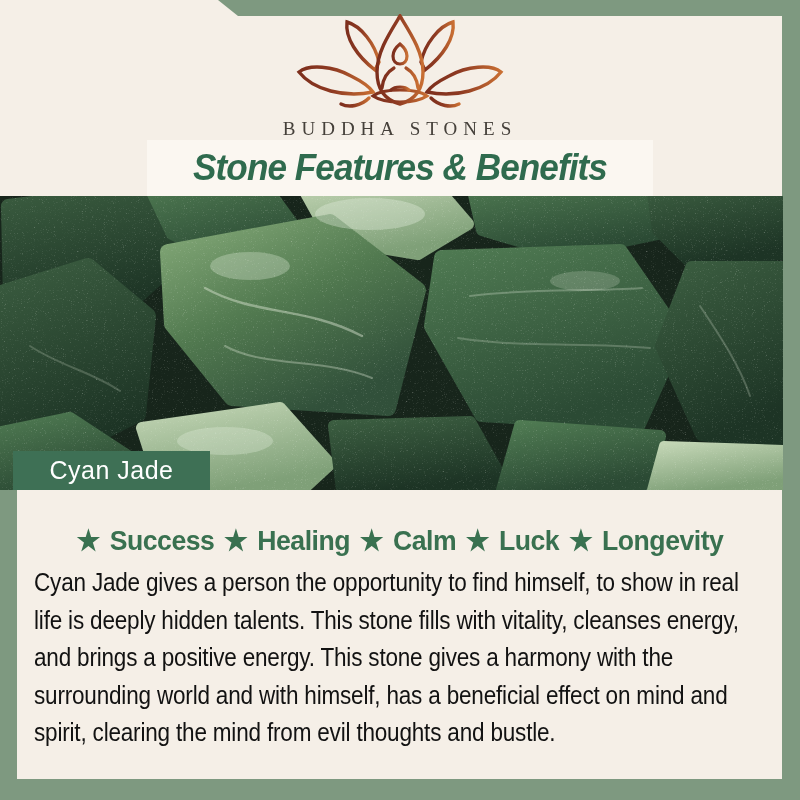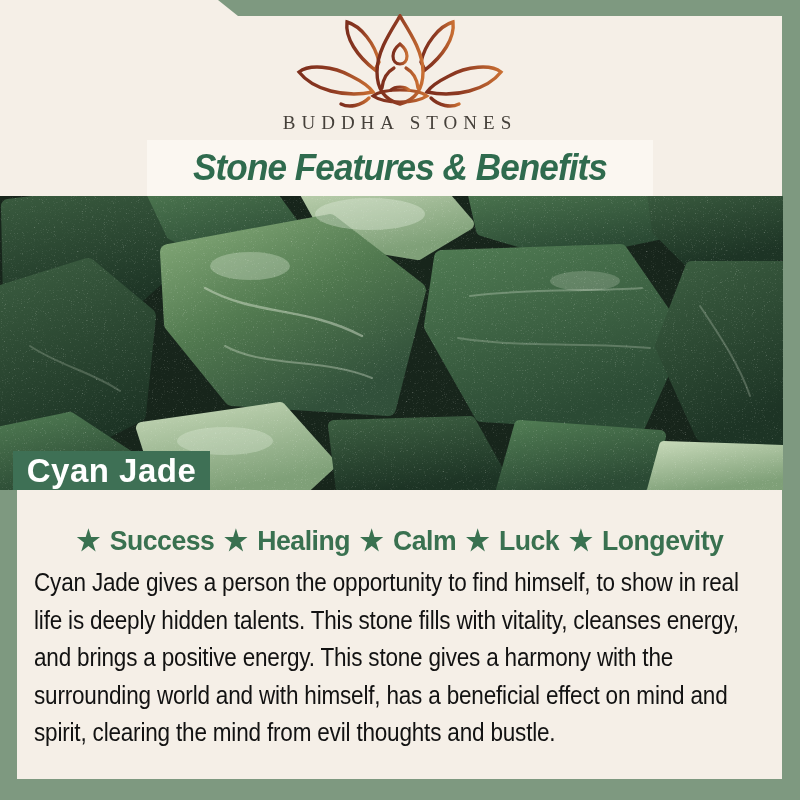--- a/index.html
+++ b/index.html
@@ -9,33 +9,33 @@
   
   .sage{position:absolute;background:#7e9980;}
   #sage-top{left:210px;top:0;width:590px;height:16px;clip-path:polygon(8px 0,590px 0,590px 16px,28px 16px);}
   #sage-right{left:782px;top:0;width:18px;height:800px;}
   #sage-bottom{left:0;top:779px;width:800px;height:21px;}
   #sage-left{left:0;top:490px;width:17px;height:310px;}
 
   
   #logo-wrap{position:absolute;left:0;top:14px;width:800px;text-align:center;}
   #logo-svg{display:block;margin:0 auto;}
-  #brand-name{margin-top:2px;font-family:"Liberation Serif",serif;font-size:19px;letter-spacing:6px;color:#45403a;font-weight:normal;}
+  #brand-name{margin-top:8px;font-family:"Liberation Serif",serif;font-size:19px;letter-spacing:6px;color:#45403a;font-weight:normal;}
 
   
   #banner{position:absolute;left:147px;top:140px;width:506px;height:56px;background:#fbf7f1;font-style:italic;}
   #banner-title{width:100%;height:56px;line-height:56px;text-align:center;font-size:37px;font-weight:bold;color:#2f6b4e;letter-spacing:-1px;transform:scaleX(.95);transform-origin:center;}
 
   
   #photo{position:absolute;left:0;top:196px;width:783px;height:294px;overflow:hidden;}
   #photo svg{display:block;}
 
   
   #stone-label{position:absolute;left:13px;top:451px;width:197px;height:39px;background:#3e7055;color:#ffffff;
-    font-size:33px;font-weight:bold;letter-spacing:.5px;text-align:center;line-height:39px;}
+    font-size:25px;font-weight:normal;letter-spacing:.5px;text-align:center;line-height:39px;}
 
   
   #benefits-line{position:absolute;left:0;top:524px;width:800px;text-align:center;font-size:28px;font-weight:bold;
     color:#397150;letter-spacing:-.5px;word-spacing:3px;transform:scaleX(.95);transform-origin:center;}
   #description{position:absolute;left:34px;top:564px;width:814px;font-size:25px;line-height:37.5px;color:#121212;
     letter-spacing:-.2px;transform:scaleX(.9);transform-origin:left top;}
 </style>
 </head>
 <body>
 

